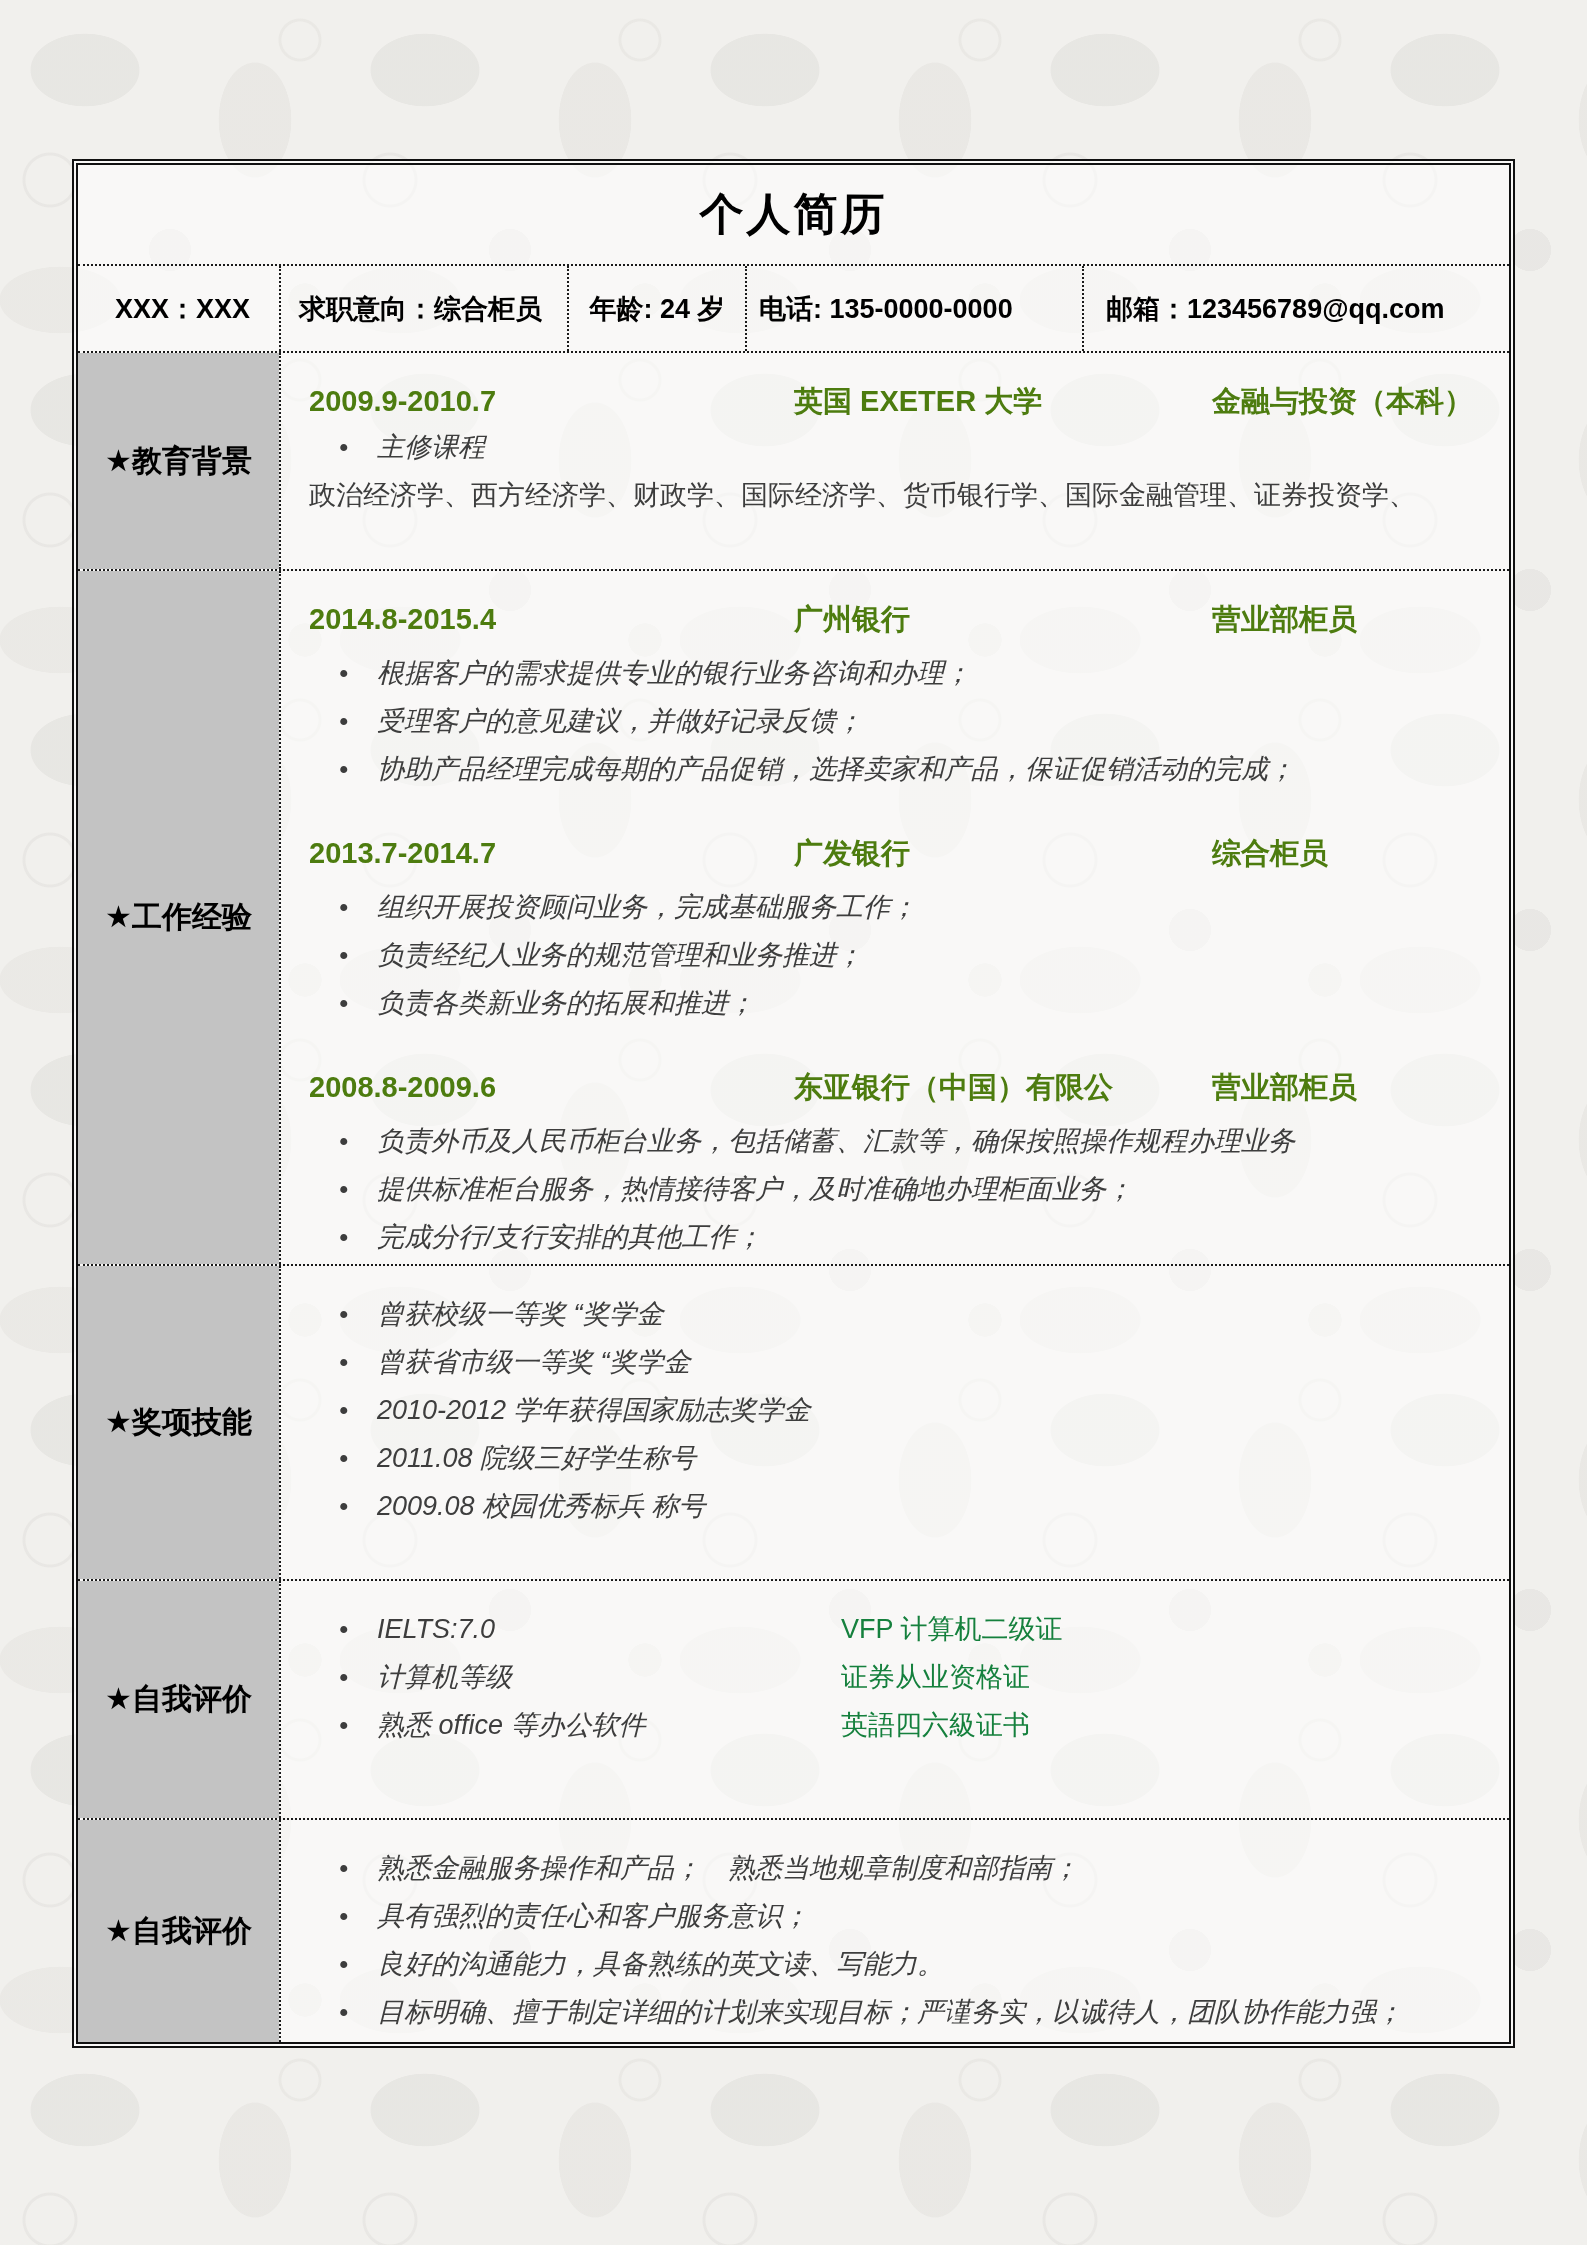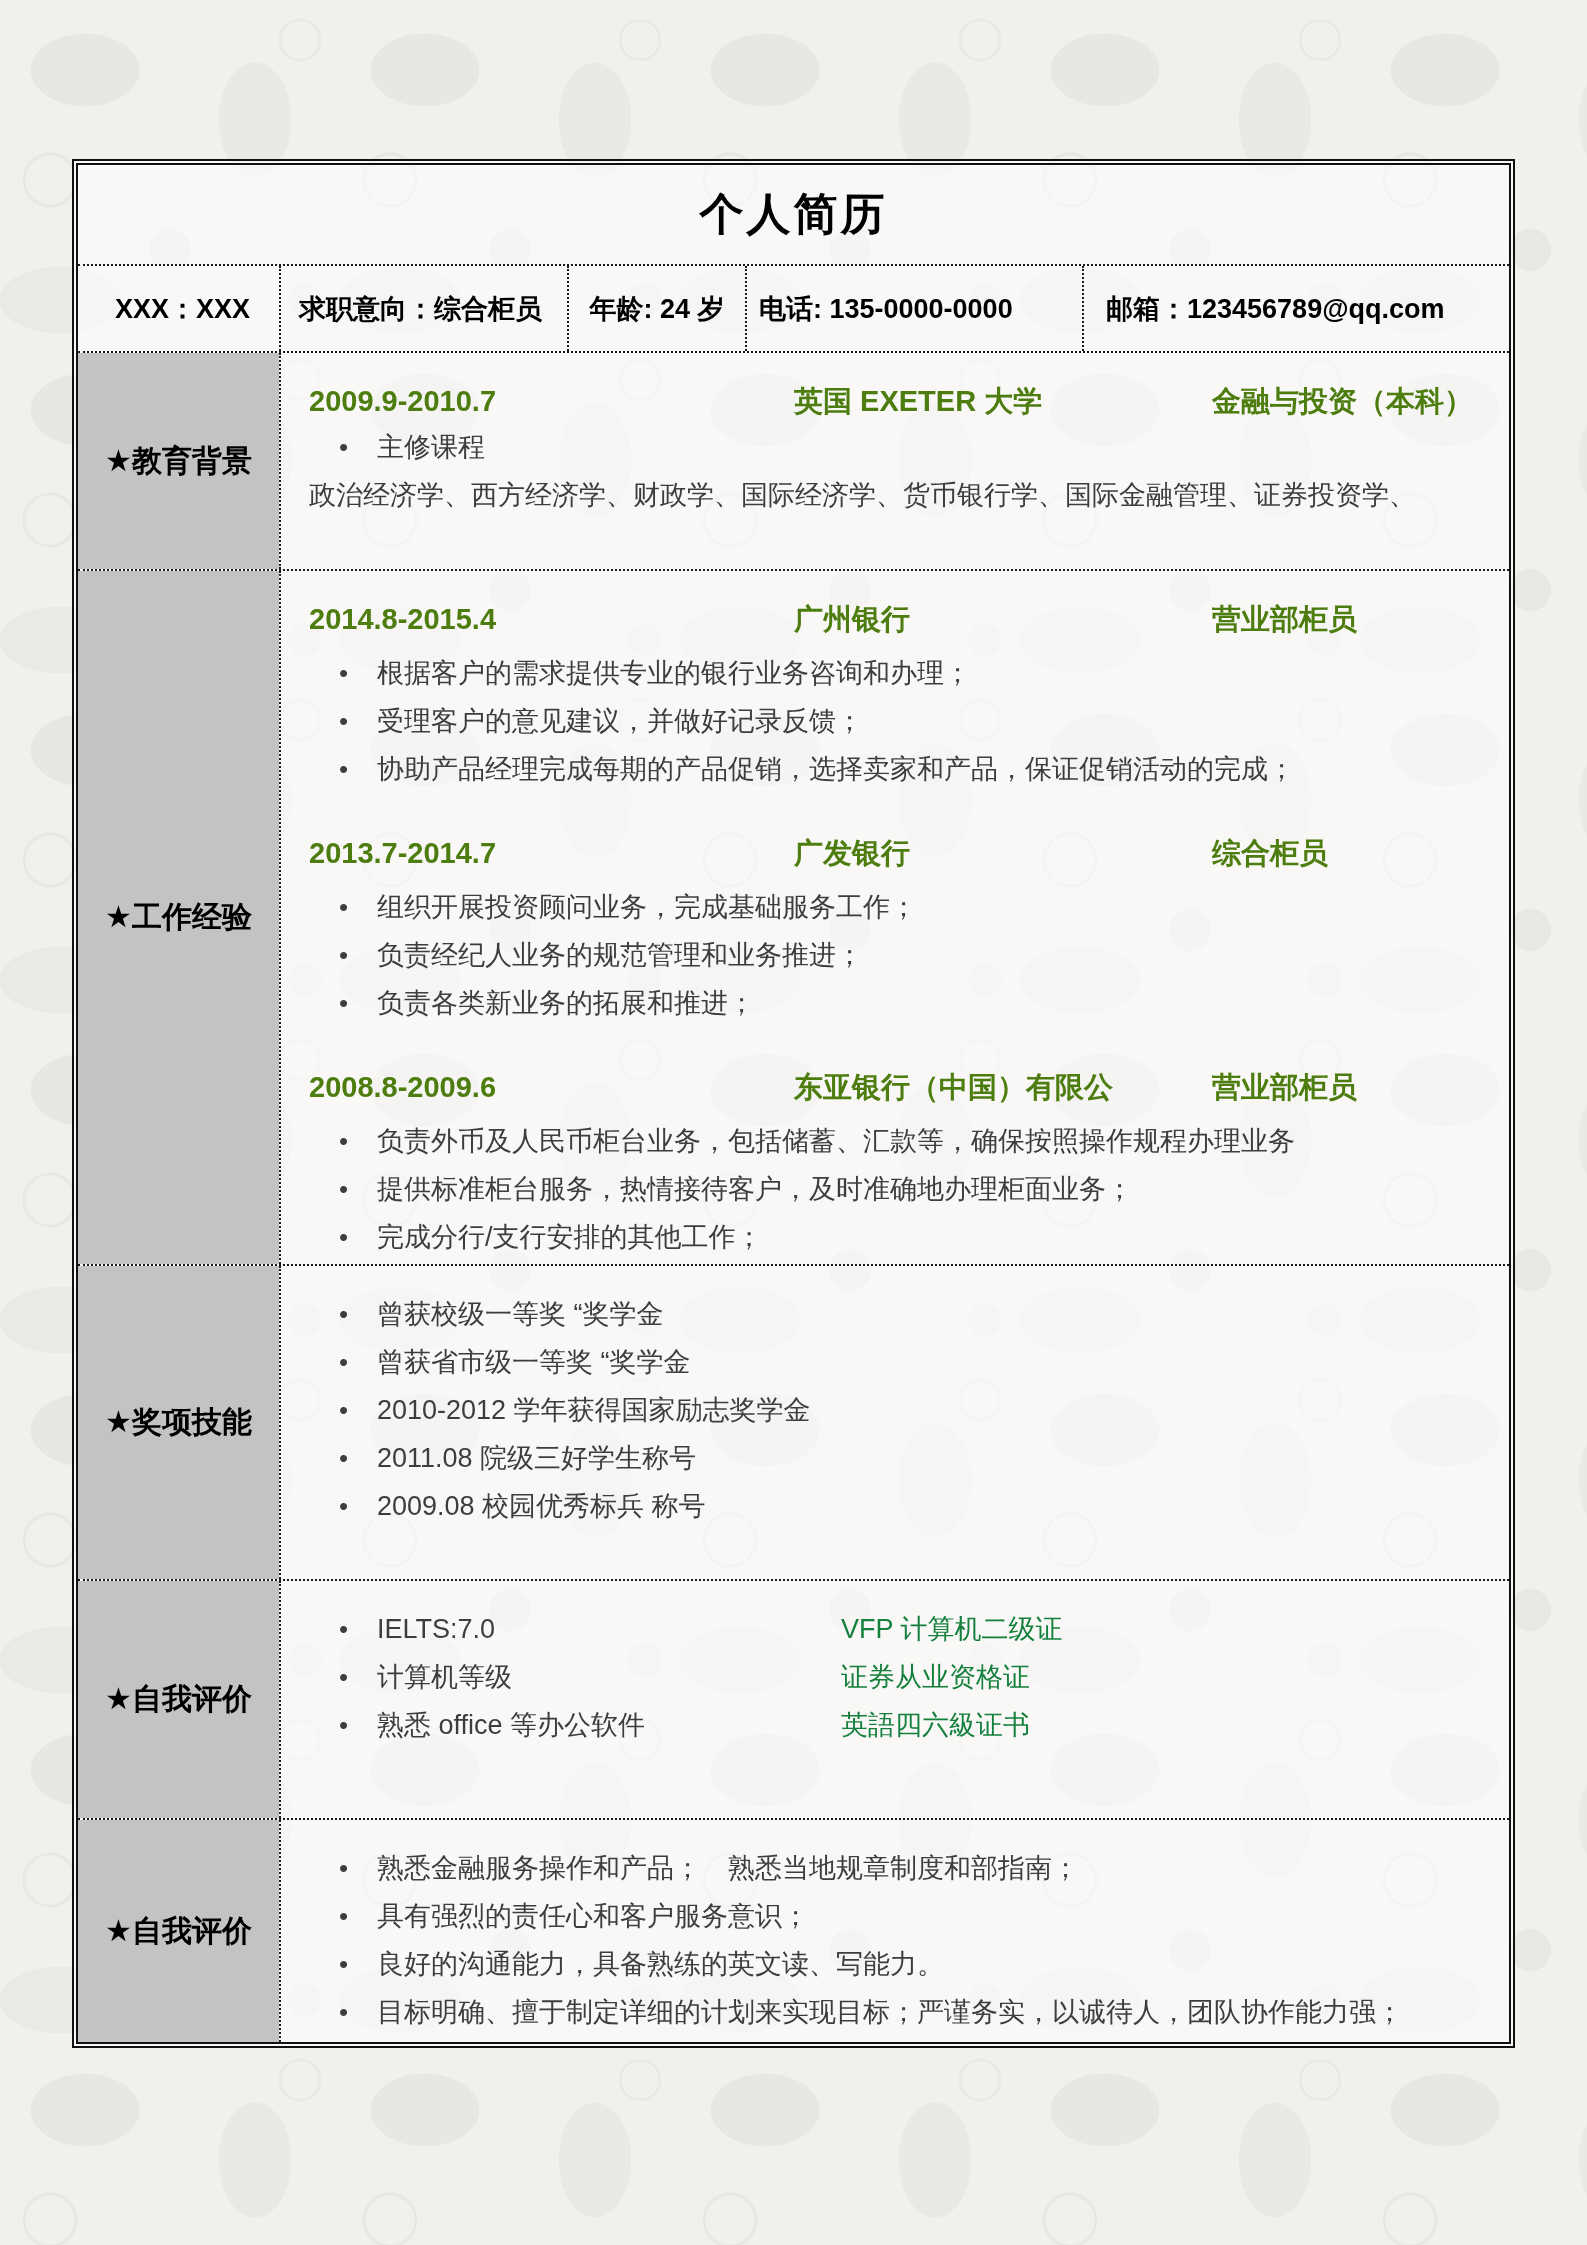--- a/index.html
+++ b/index.html
@@ -65,21 +65,21 @@
     padding:26px 50px 0 28px; overflow:hidden;
   }
 
   
   .hline{
     display:grid; grid-template-columns:485px 418px 1fr;
     font-size:29px; font-weight:bold; color:#4d7c0f;
     line-height:44px; white-space:nowrap;
   }
 
-  ul.blist{ list-style:none; }
+  ul.blist{ list-style:none;font-style:italic; }
   ul.blist li{
     position:relative; padding-left:68px;
     font-size:27px; line-height:48px; color:#3d3d3d; white-space:nowrap;
   }
   ul.blist li::before{
     content:"\2022"; position:absolute; left:30px; top:0;
     font-size:26px; color:#3d3d3d;
   }
   .plain{ font-size:27px; line-height:48px; color:#3d3d3d; white-space:nowrap; }
 

